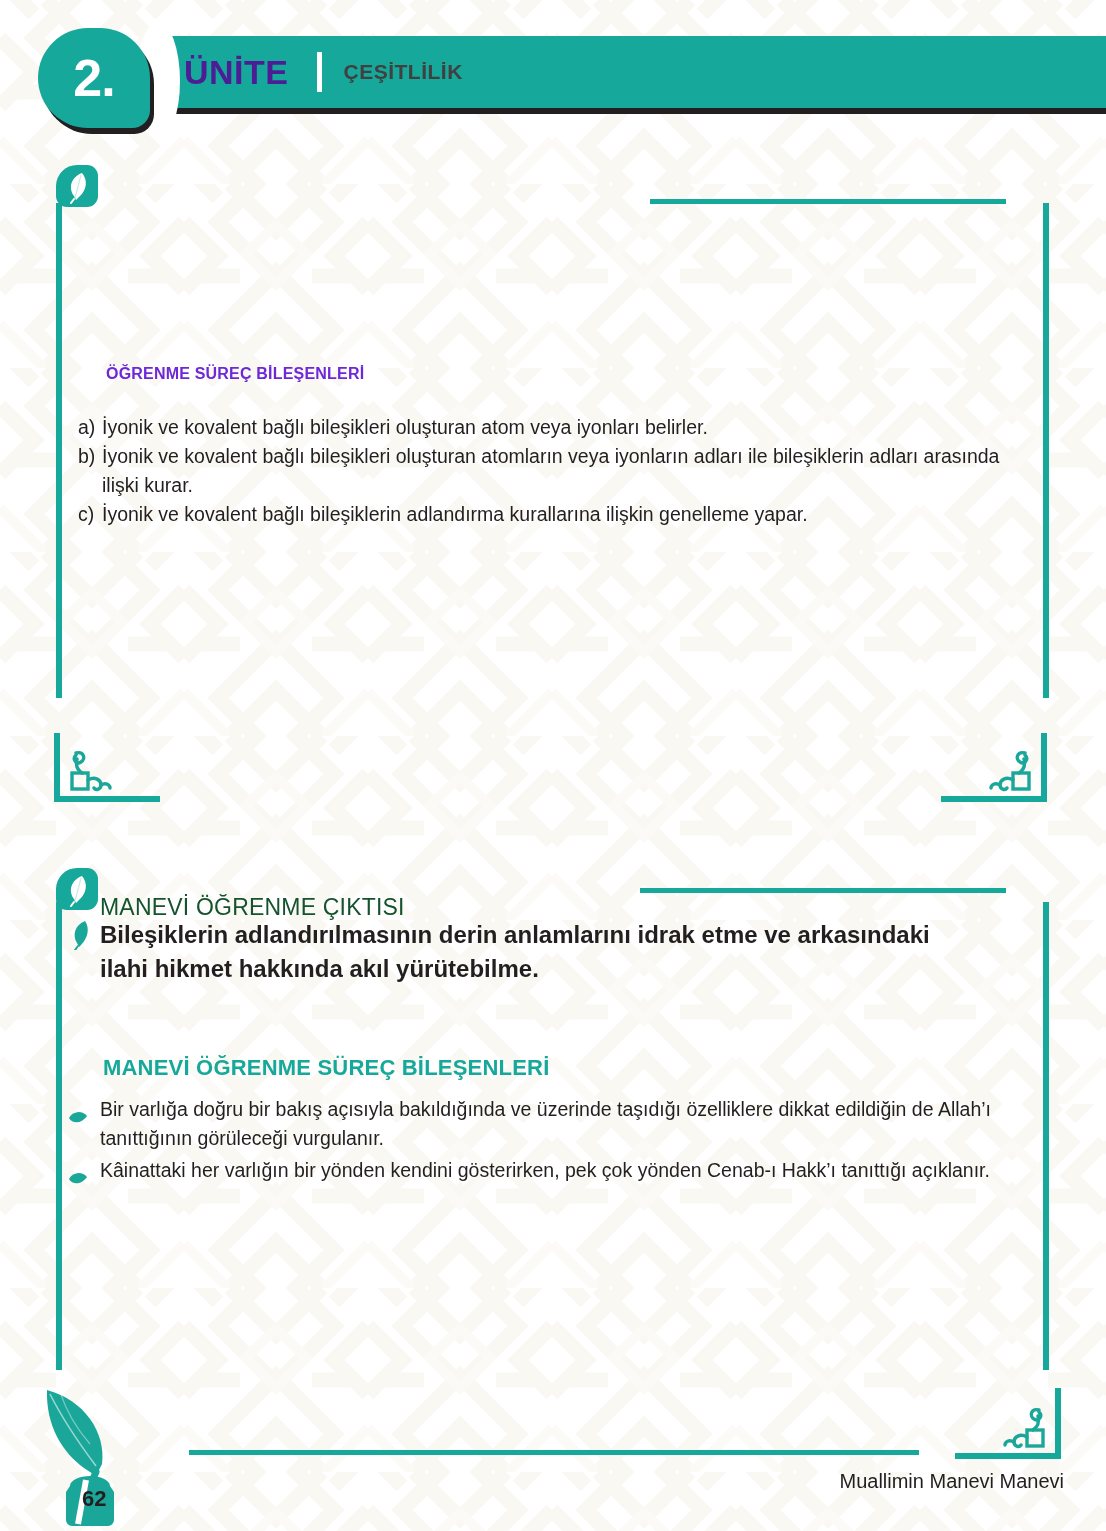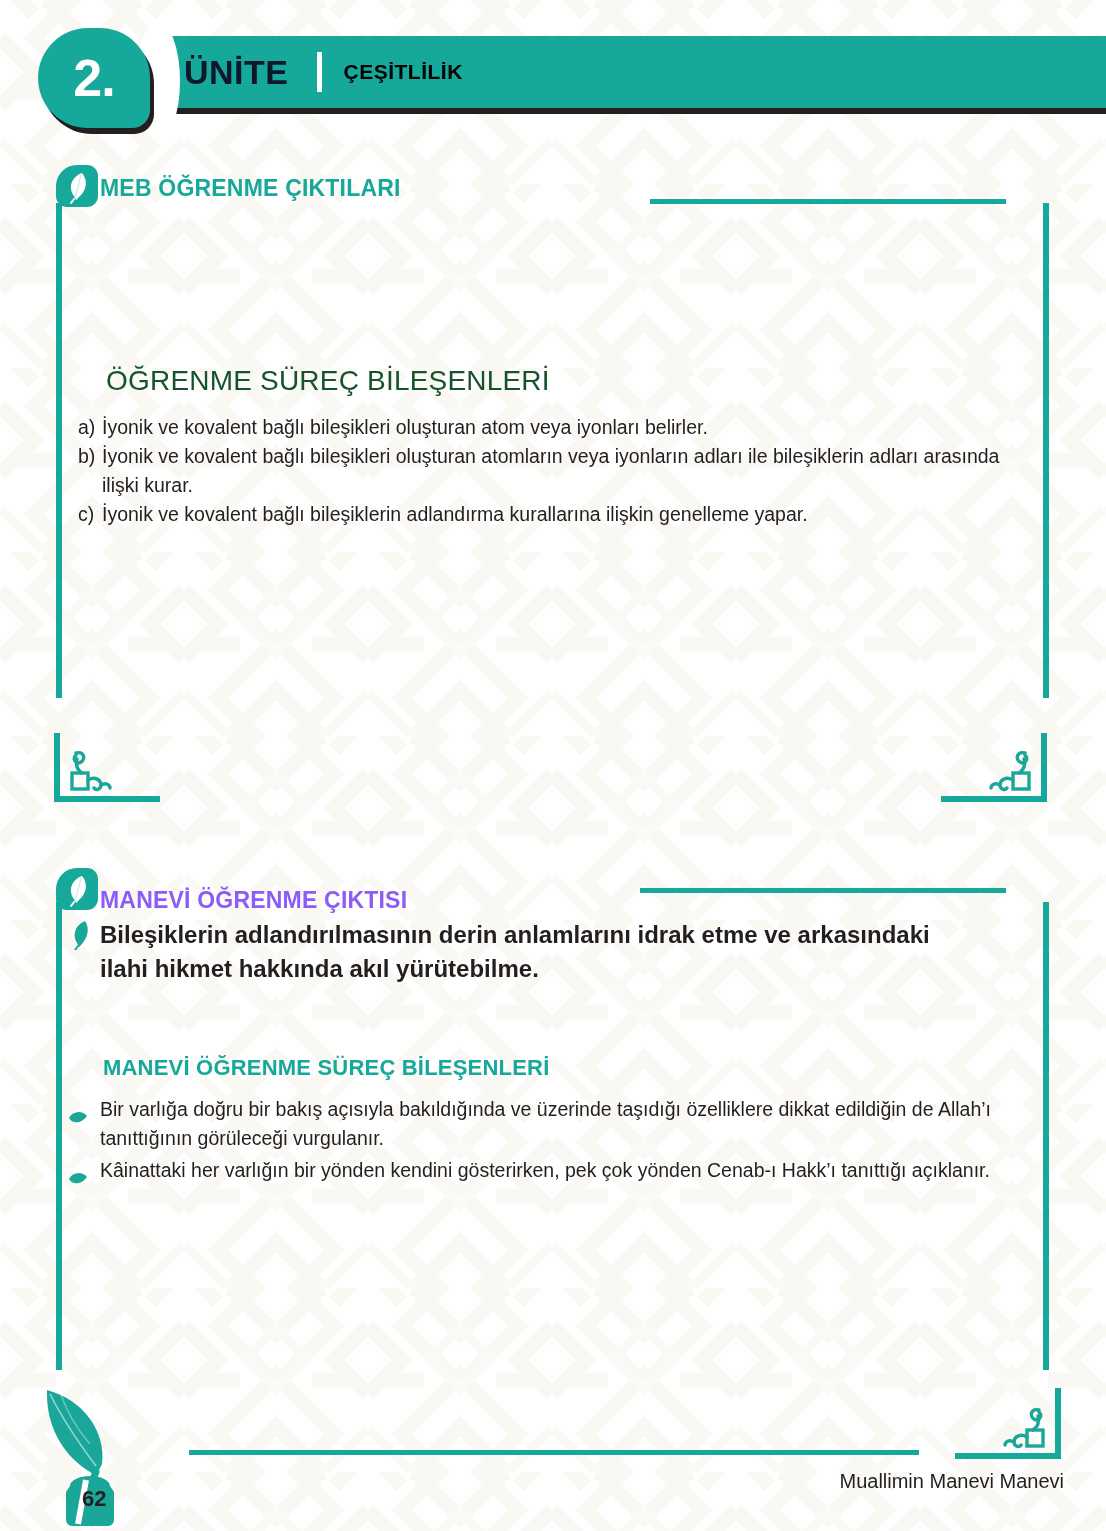--- a/index.html
+++ b/index.html
@@ -67,34 +67,34 @@
   }
   #unit-bar {
     position: absolute;
     left: 164px; top: 36px;
     width: 946px; height: 72px;
     background: #16a89a;
     display: flex;
     align-items: center;
   }
   #unit-bar-label {
-    color: #0f172a;
+    color: #4c1d95;
     font-size: 34px;
     font-weight: 700;
     letter-spacing: 0.5px;
     margin-left: 20px;
   }
   #unit-bar-sep {
     width: 5px;
     height: 40px;
     background: #ffffff;
     margin: 0 22px 0 28px;
   }
   #unit-bar-subtitle {
-    color: #000000;
+    color: #404040;
     font-size: 21px;
     font-weight: 700;
     letter-spacing: 0.5px;
   }
   
   #badge-notch {
     position: absolute;
     left: 136px; top: 22px;
     width: 44px; height: 118px;
     background: #ffffff;
@@ -146,23 +146,23 @@
     left: 100px; top: 72px;
     width: 910px;
     color: #231f20;
     font-size: 20.5px;
     font-weight: 700;
     line-height: 1.35;
   }
   #s1-sub-title {
     position: absolute;
     left: 106px; top: 210px;
-    color: #14532d;
-    font-size: 28px;
-    font-weight: 400;
+    color: #6d28d9;
+    font-size: 16px;
+    font-weight: 700;
     letter-spacing: 0.2px;
   }
   #s1-list {
     position: absolute;
     left: 78px; top: 258px;
     width: 940px;
   }
   .s1-item {
     display: flex;
     color: #231f20;
@@ -176,24 +176,24 @@
   
   #section2 { position: absolute; left:0; top:860px; width:1106px; height:600px; }
 
   #s2-icon {
     position: absolute;
     left: 56px; top: 8px;
     width: 42px; height: 42px;
   }
   #s2-title {
     position: absolute;
-    left: 100px; top: 27px;
-    color: #8b5cf6;
+    left: 100px; top: 34px;
+    color: #14532d;
     font-size: 23px;
-    font-weight: 700;
+    font-weight: 400;
     letter-spacing: 0.2px;
   }
   #s2-rule {
     position: absolute;
     left: 640px; top: 28px;
     width: 366px; height: 5px;
     background: #16a89a;
   }
   #s2-feather-bullet {
     position: absolute;
@@ -332,21 +332,20 @@
 
     <svg id="s1-icon" viewBox="0 0 42 42">
       <path d="M21 0 H31 a11 11 0 0 1 11 11 V31 a11 11 0 0 1 -11 11 H11 A11 11 0 0 1 0 31 V21 A21 21 0 0 1 21 0 Z" fill="#16a89a"></path>
       <g transform="translate(21,21)">
         <path d="M5 -13 C11 -6 10 4 2 11 L-1 14 L-3 10 C-9 2 -6 -9 5 -13 Z" fill="#ffffff"></path>
         <path d="M4 -11 L-2 12" stroke="#cfe9e5" stroke-width="1.2" fill="none"></path>
         <path d="M-3 13 L-6 17" stroke="#ffffff" stroke-width="2" stroke-linecap="round"></path>
       </g>
     </svg>
 
-    <div id="s1-title">MEB ÖĞRENME ÇIKTILARI</div>
     <div id="sure-rule"></div>
     <div id="s1-sub-title">ÖĞRENME SÜREÇ BİLEŞENLERİ</div>
 
     <div id="s1-list">
       <div class="s1-item">
         <span class="s1-marker">a)</span>
         <span class="s1-text">İyonik ve kovalent bağlı bileşikleri oluşturan atom veya iyonları belirler.</span>
       </div>
       <div class="s1-item">
         <span class="s1-marker">b)</span>

